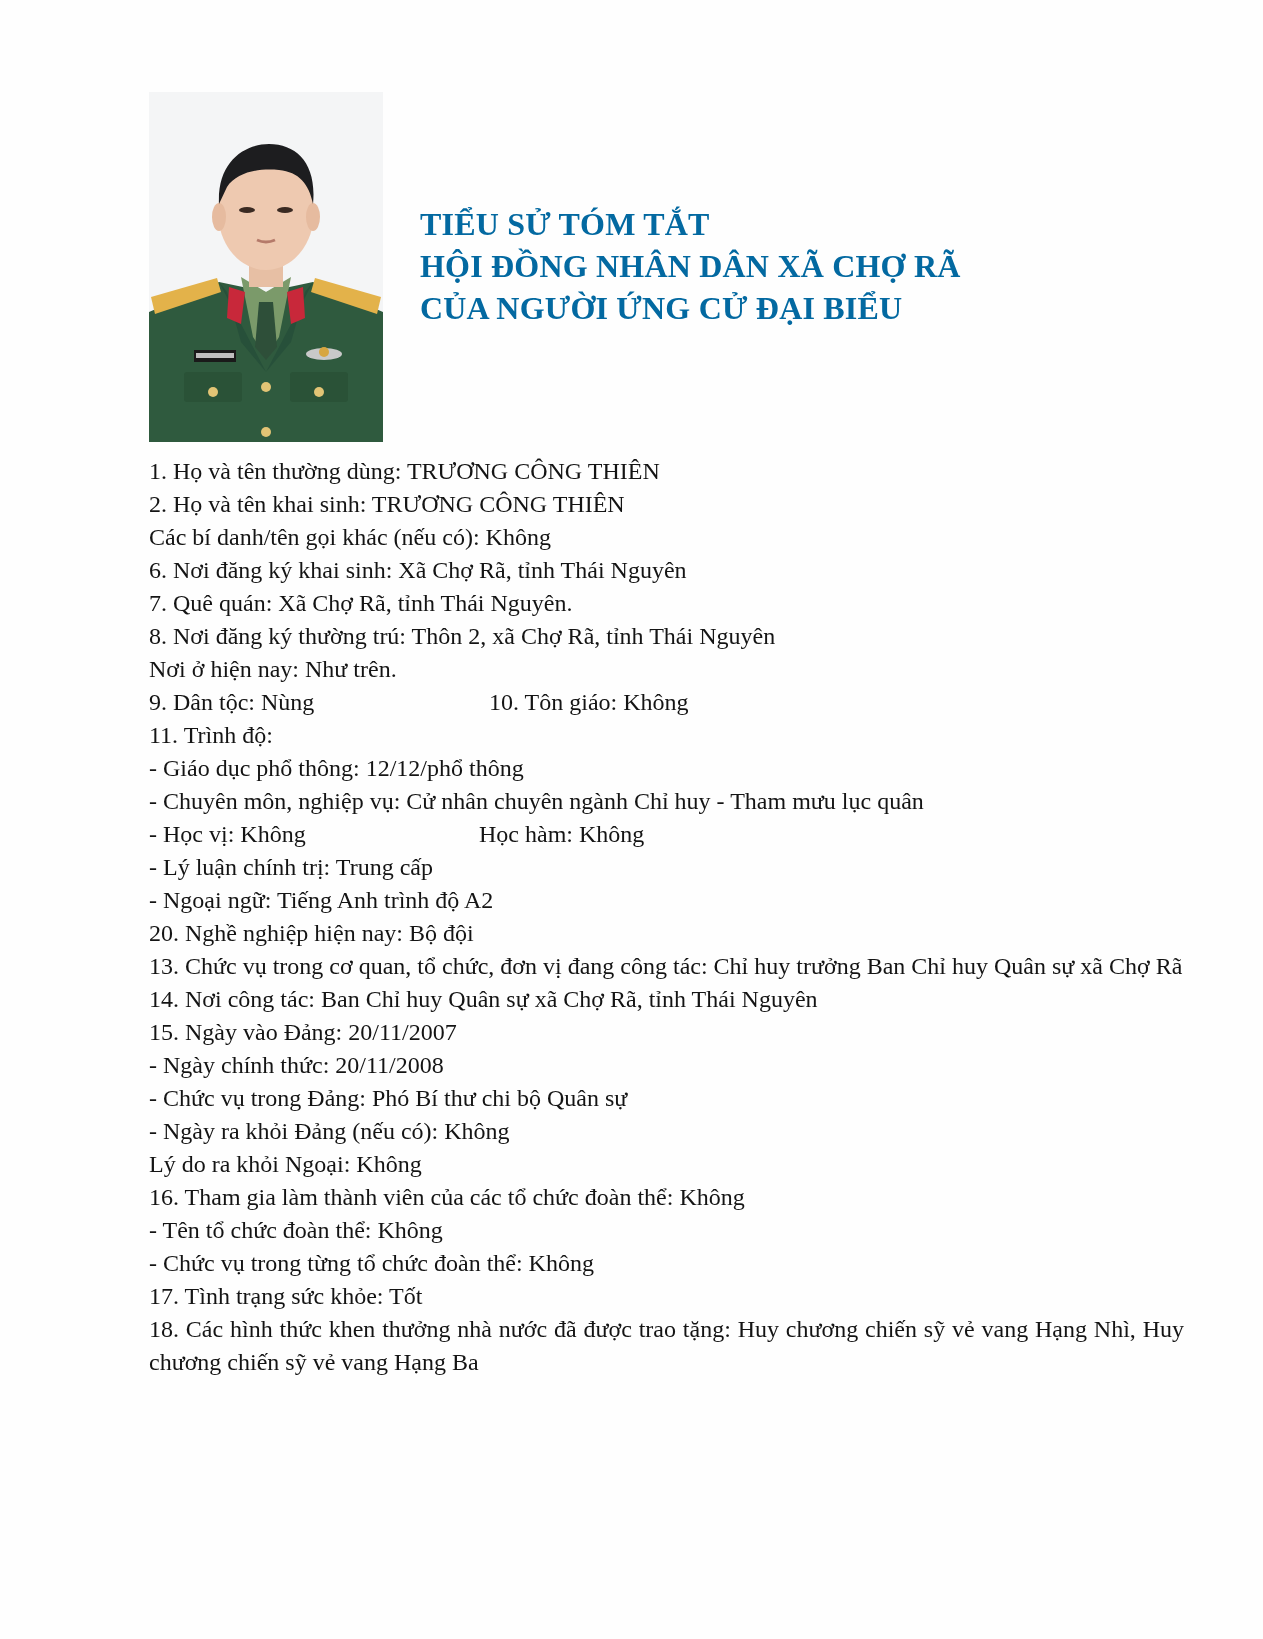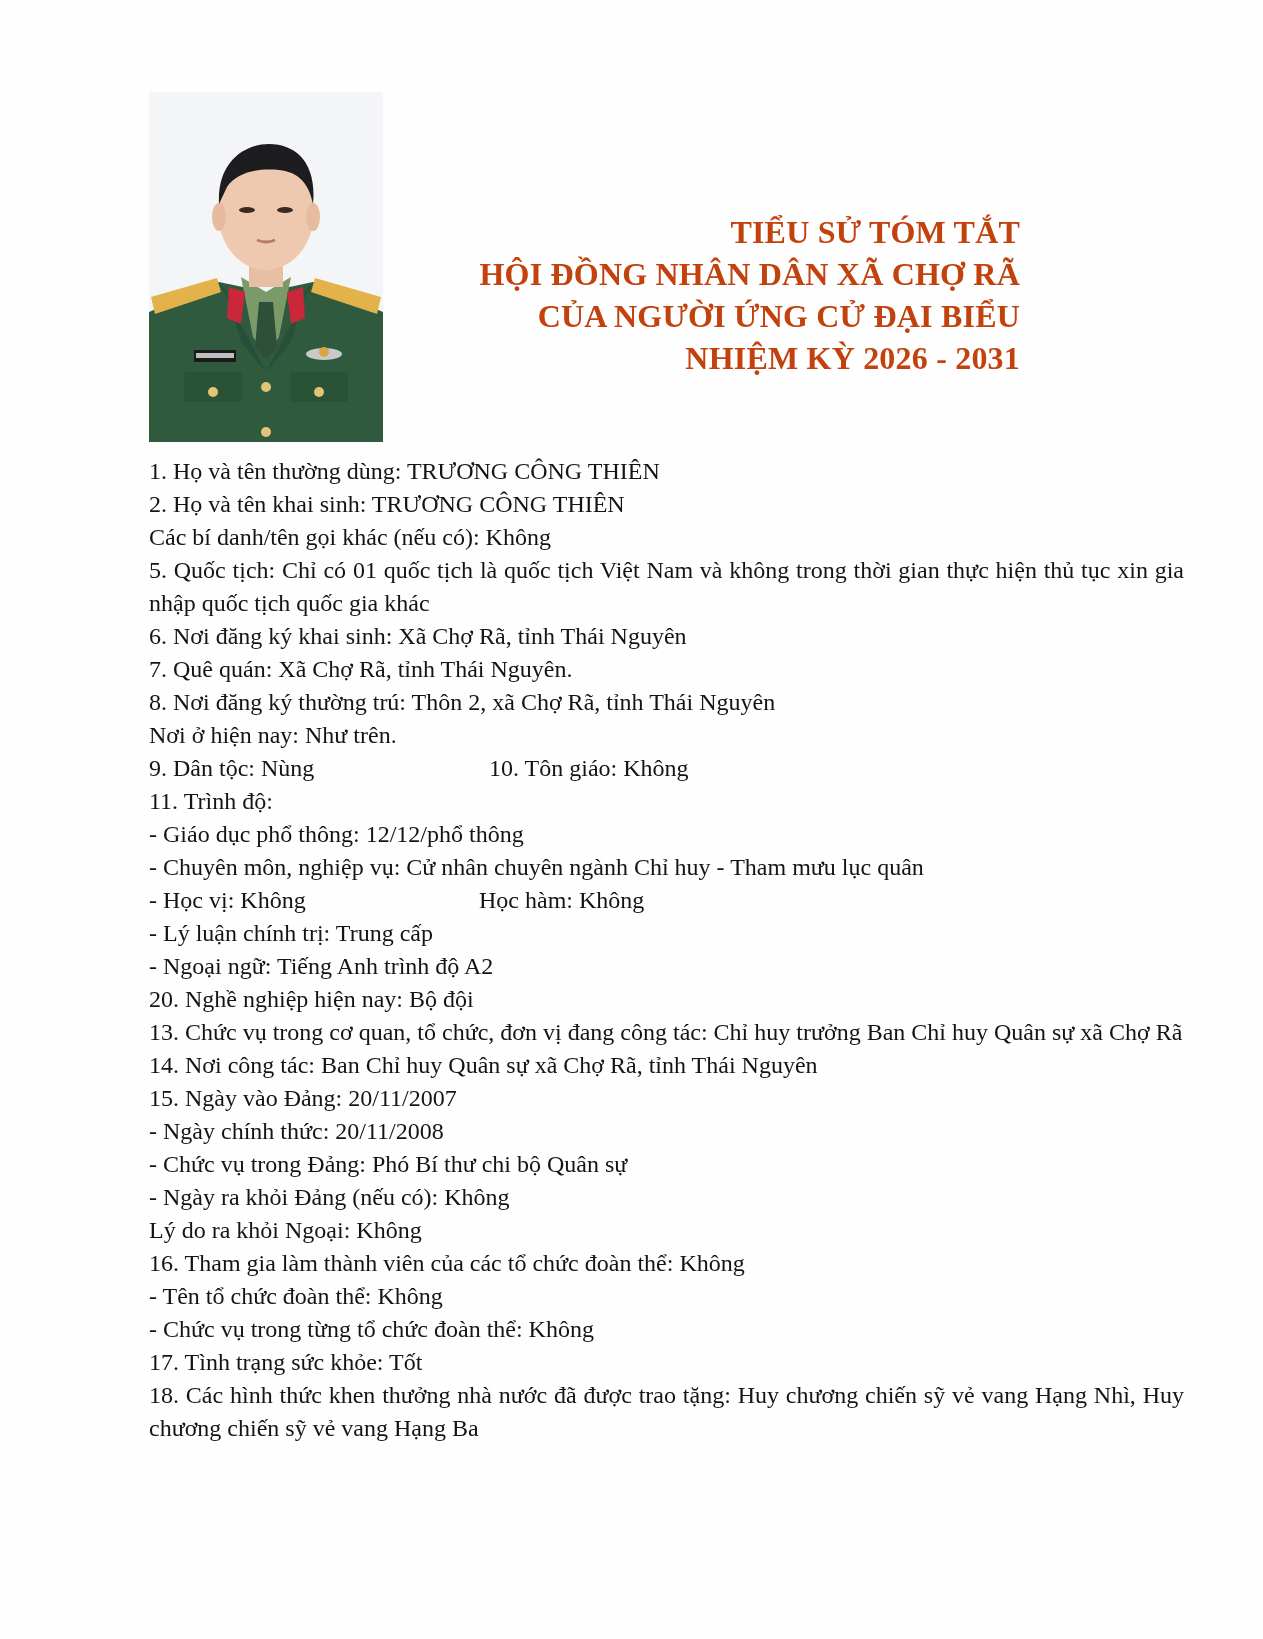--- a/index.html
+++ b/index.html
@@ -32,27 +32,26 @@
       overflow: hidden;
     }
     .portrait svg { display: block; width: 100%; height: 100%; }
 
     
     .title-block {
       position: absolute;
       left: 420px;
       top: 203px;
       width: 600px;
-      text-align: right;
+      text-align: left;
       font-weight: bold;
       font-size: 32px;
       line-height: 42px;
       letter-spacing: 0.2px;
-      color: #c2410c;
-      margin-top: 8px;
+      color: #0369a1;
     }
     .title-block div { white-space: nowrap; }
 
     
     .content {
       position: absolute;
       left: 149px;
       top: 455px;
       width: 1035px;
       font-size: 24px;
@@ -115,28 +114,26 @@
       <ellipse cx="98" cy="118" rx="8" ry="3" fill="#3a2a22"></ellipse>
       <ellipse cx="136" cy="118" rx="8" ry="3" fill="#3a2a22"></ellipse>
       <path d="M108 148 Q117 152 126 148" stroke="#b57a6a" stroke-width="3" fill="none"></path>
     </svg>
   </div>
 
   <div class="title-block">
     <div>TIỂU SỬ TÓM TẮT</div>
     <div>HỘI ĐỒNG NHÂN DÂN XÃ CHỢ RÃ</div>
     <div>CỦA NGƯỜI ỨNG CỬ ĐẠI BIỂU</div>
-    <div>NHIỆM KỲ 2026 - 2031</div>
   </div>
 
   <div class="content">
     <div class="line">1. Họ và tên thường dùng: TRƯƠNG CÔNG THIÊN</div>
     <div class="line">2. Họ và tên khai sinh: TRƯƠNG CÔNG THIÊN</div>
     <div class="line">Các bí danh/tên gọi khác (nếu có): Không</div>
-    <div class="line wrap">5. Quốc tịch: Chỉ có 01 quốc tịch là quốc tịch Việt Nam và không trong thời gian thực hiện thủ tục xin gia nhập quốc tịch quốc gia khác</div>
     <div class="line">6. Nơi đăng ký khai sinh: Xã Chợ Rã, tỉnh Thái Nguyên</div>
     <div class="line">7. Quê quán: Xã Chợ Rã, tỉnh Thái Nguyên.</div>
     <div class="line">8. Nơi đăng ký thường trú: Thôn 2, xã Chợ Rã, tỉnh Thái Nguyên</div>
     <div class="line">Nơi ở hiện nay: Như trên.</div>
     <div class="pair">
       <span class="left-c">9. Dân tộc: Nùng</span>
       <span>10. Tôn giáo: Không</span>
     </div>
     <div class="line">11. Trình độ:</div>
     <div class="line">- Giáo dục phổ thông: 12/12/phổ thông</div>

